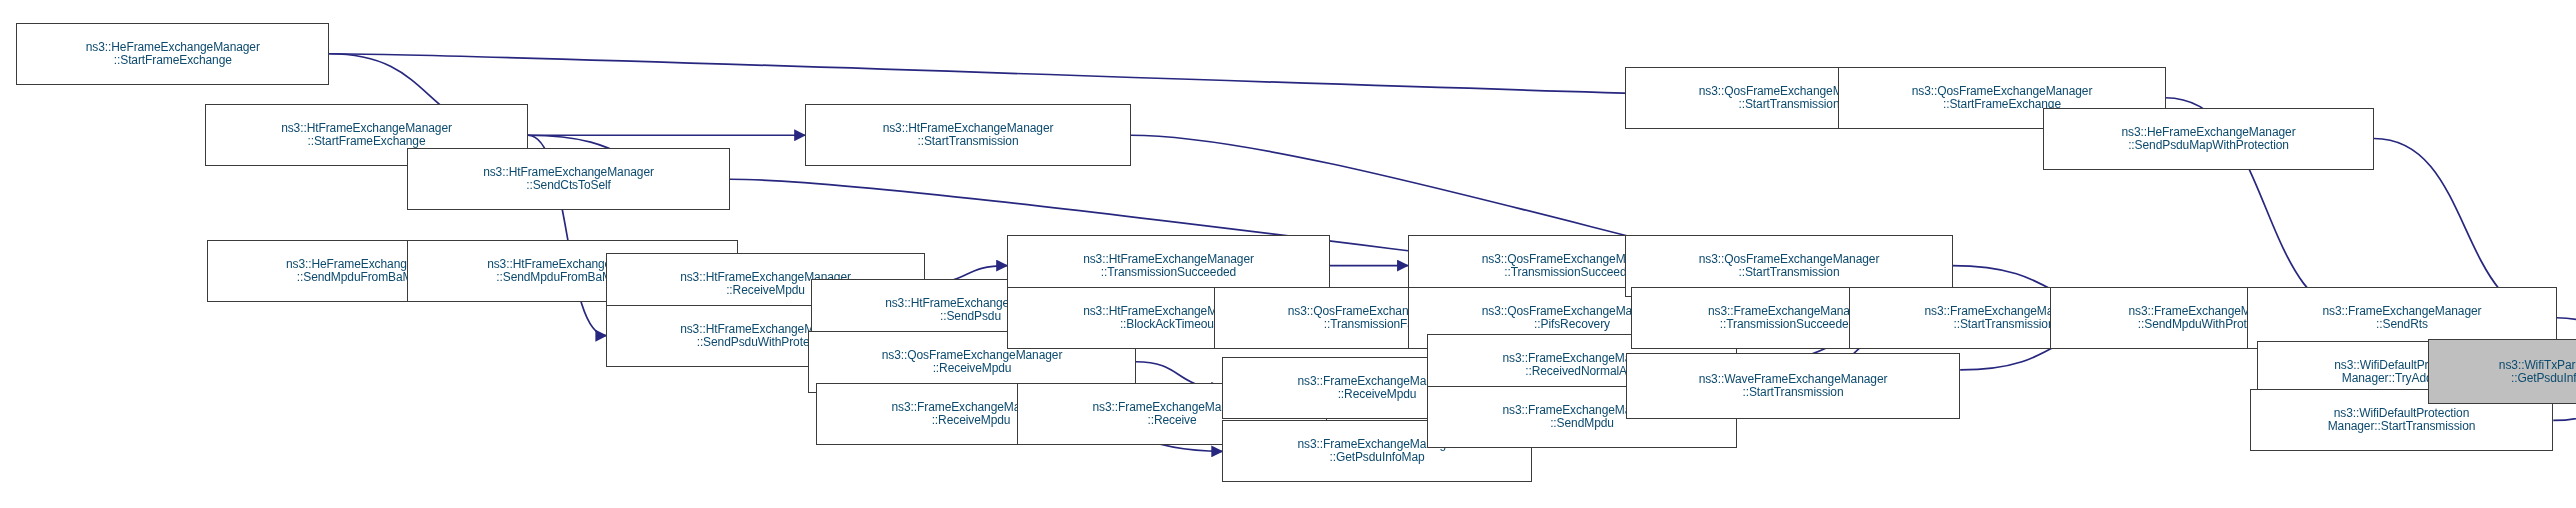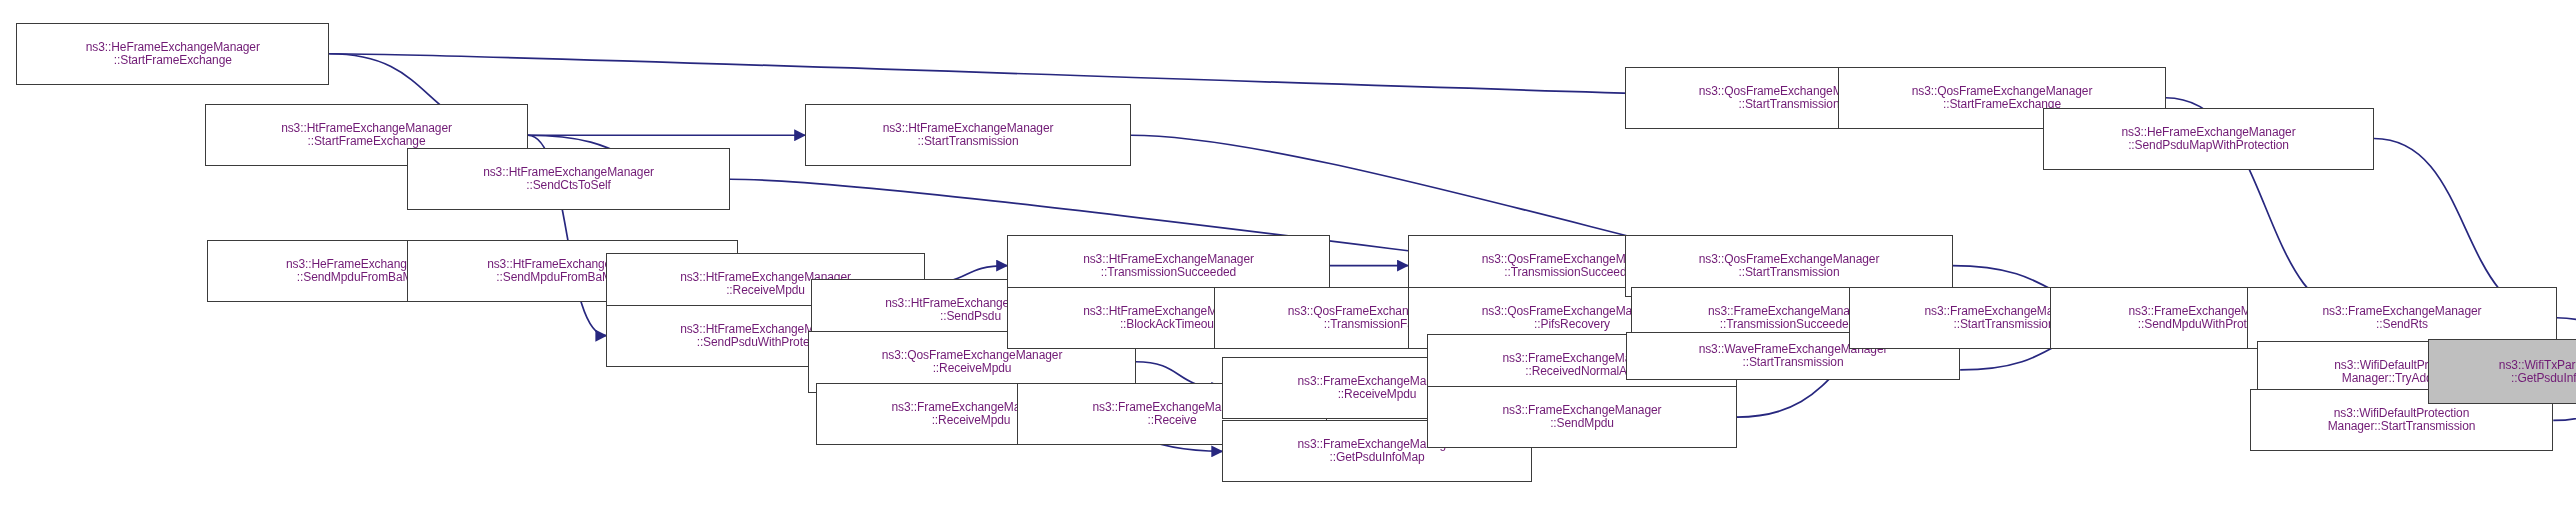--- a/index.html
+++ b/index.html
@@ -11,21 +11,21 @@
     background:#ffffff;
     font-family:"Liberation Sans","DejaVu Sans",sans-serif;
     overflow:hidden;
   }
   #edges{position:absolute;left:0;top:0;width:2576px;height:509px;}
   .node{
     position:absolute;
     box-sizing:border-box;
     border:1.2px solid #3b3b3b;
     background:#ffffff;
-    color:#701a75;
+    color:#0c4a6e;
     display:flex;
     flex-direction:column;
     align-items:center;
     justify-content:center;
     text-align:center;
     font-size:12px;
     line-height:1.08;
     letter-spacing:-0.1px;
     white-space:pre;
     z-index:5;
@@ -104,21 +104,21 @@
     <div class="node" style="left: 1007px; top: 287px; width: 323px; height: 62px;"><span class="l1">ns3::HtFrameExchangeManager</span><span class="l2">::BlockAckTimeout</span></div>
     <div class="node" style="left: 1222px; top: 357px; width: 310px; height: 62px;"><span class="l1">ns3::FrameExchangeManager</span><span class="l2">::ReceiveMpdu</span></div>
     <div class="node" style="left: 1222px; top: 420px; width: 310px; height: 62px;"><span class="l1">ns3::FrameExchangeManager</span><span class="l2">::GetPsduInfoMap</span></div>
     <div class="node" style="left: 1214px; top: 287px; width: 328px; height: 62px;"><span class="l1">ns3::QosFrameExchangeManager</span><span class="l2">::TransmissionFailed</span></div>
     <div class="node" style="left: 1408px; top: 235px; width: 328px; height: 62px;"><span class="l1">ns3::QosFrameExchangeManager</span><span class="l2">::TransmissionSucceeded</span></div>
     <div class="node" style="left: 1408px; top: 287px; width: 328px; height: 62px;"><span class="l1">ns3::QosFrameExchangeManager</span><span class="l2">::PifsRecovery</span></div>
     <div class="node" style="left: 1427px; top: 334px; width: 310px; height: 62px;"><span class="l1">ns3::FrameExchangeManager</span><span class="l2">::ReceivedNormalAck</span></div>
     <div class="node" style="left: 1427px; top: 386px; width: 310px; height: 62px;"><span class="l1">ns3::FrameExchangeManager</span><span class="l2">::SendMpdu</span></div>
     <div class="node" style="left: 1625px; top: 235px; width: 328px; height: 62px;"><span class="l1">ns3::QosFrameExchangeManager</span><span class="l2">::StartTransmission</span></div>
     <div class="node" style="left: 1631px; top: 287px; width: 313px; height: 62px;"><span class="l1">ns3::FrameExchangeManager</span><span class="l2">::TransmissionSucceeded</span></div>
-    <div class="node" style="left: 1626px; top: 332px; width: 334px; height: 48px;"><span class="l1">ns3::WaveFrameExchangeManager</span><span class="l2">::StartTransmission</span></div>
+    <div class="node" style="left: 1626px; top: 353px; width: 334px; height: 66px;"><span class="l1">ns3::WaveFrameExchangeManager</span><span class="l2">::StartTransmission</span></div>
     <div class="node" style="left: 1849px; top: 287px; width: 310px; height: 62px;"><span class="l1">ns3::FrameExchangeManager</span><span class="l2">::StartTransmission</span></div>
     <div class="node" style="left: 1625px; top: 67px; width: 328px; height: 62px;"><span class="l1">ns3::QosFrameExchangeManager</span><span class="l2">::StartTransmission</span></div>
     <div class="node" style="left: 1838px; top: 67px; width: 328px; height: 62px;"><span class="l1">ns3::QosFrameExchangeManager</span><span class="l2">::StartFrameExchange</span></div>
     <div class="node" style="left: 2043px; top: 108px; width: 331px; height: 62px;"><span class="l1">ns3::HeFrameExchangeManager</span><span class="l2">::SendPsduMapWithProtection</span></div>
     <div class="node" style="left: 2050px; top: 287px; width: 316px; height: 62px;"><span class="l1">ns3::FrameExchangeManager</span><span class="l2">::SendMpduWithProtection</span></div>
     <div class="node" style="left: 2247px; top: 287px; width: 310px; height: 62px;"><span class="l1">ns3::FrameExchangeManager</span><span class="l2">::SendRts</span></div>
     <div class="node" style="left: 2257px; top: 341px; width: 290px; height: 62px;"><span class="l1">ns3::WifiDefaultProtection</span><span class="l2">Manager::TryAddMpdu</span></div>
     <div class="node" style="left: 2250px; top: 389px; width: 303px; height: 62px;"><span class="l1">ns3::WifiDefaultProtection</span><span class="l2">Manager::StartTransmission</span></div>
     <div class="node highlight" style="left: 2428px; top: 339px; width: 261px; height: 65px;"><span class="l1">ns3::WifiTxParameters</span><span class="l2">::GetPsduInfoMap</span></div>
   </div>

